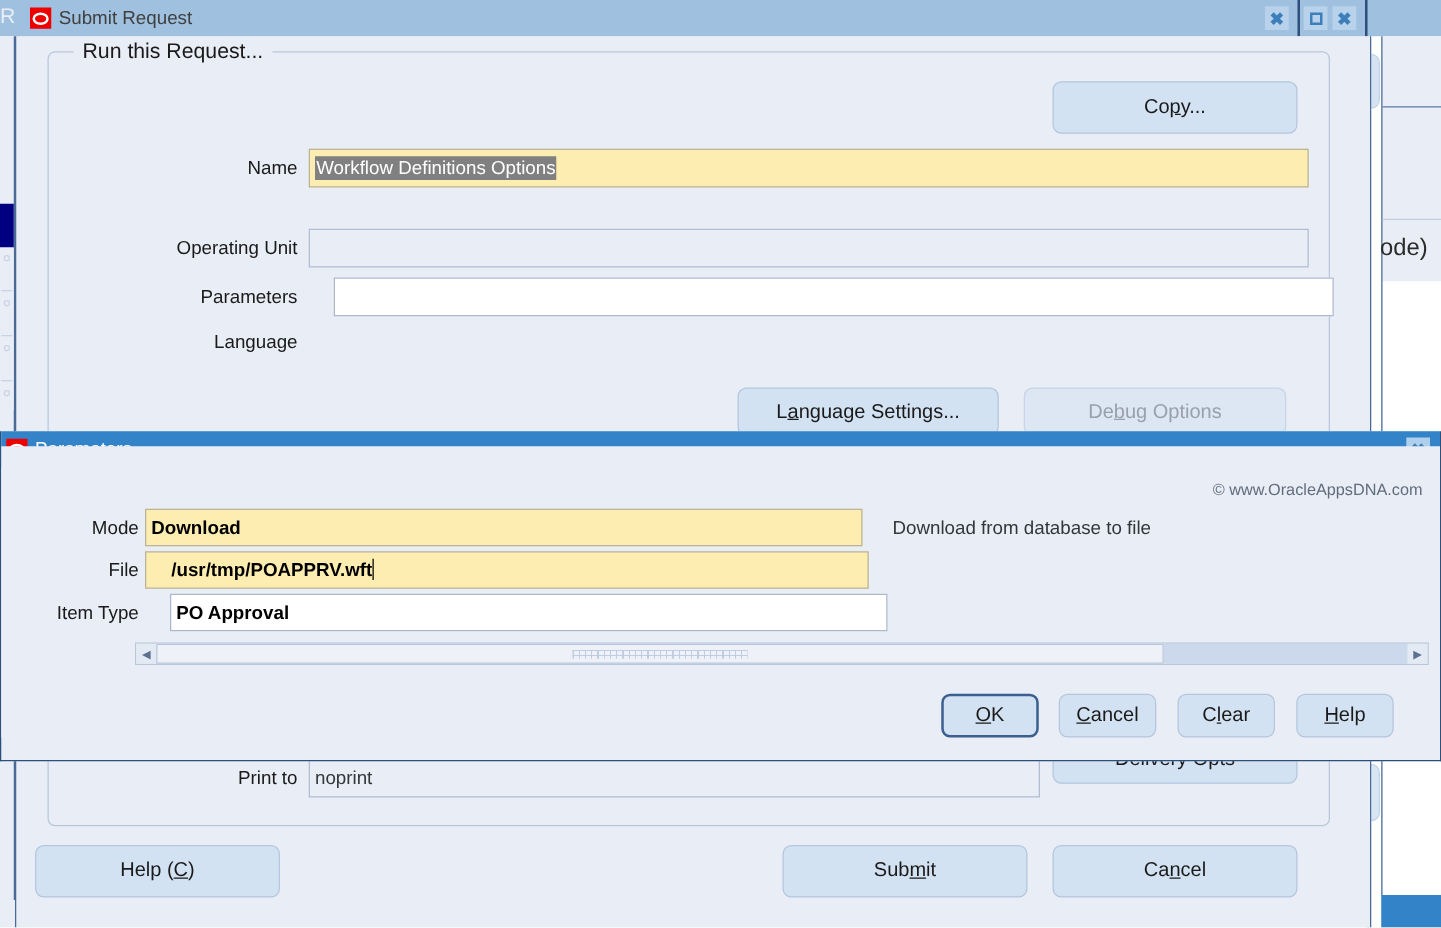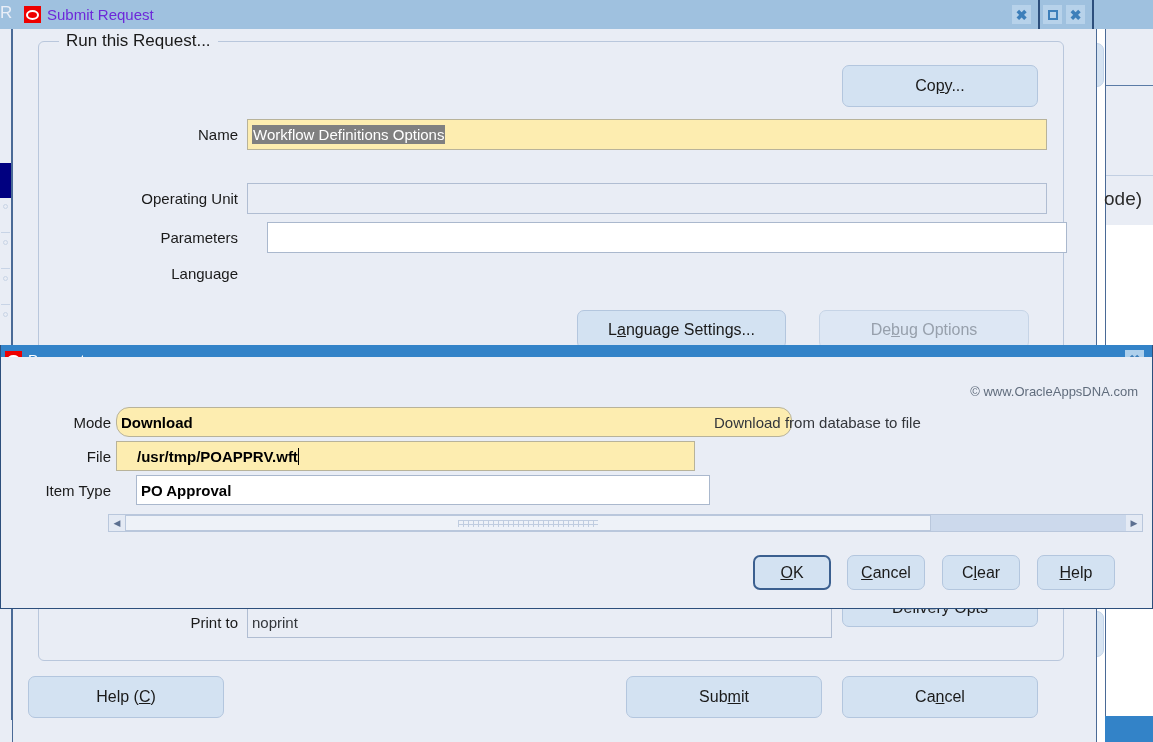--- a/index.html
+++ b/index.html
@@ -95,21 +95,21 @@
   
   .titlebar {
     position: absolute; left: 0; height: 29px; width: 100%;
     display: flex; align-items: center;
   }
   .titlebar.inactive { background: #9fc1df; }
   .titlebar.active    { background: #3383c8; }
   .title-text {
     font-size: 15px; margin-left: 6px; white-space: nowrap;
   }
-  .titlebar.inactive .title-text { color: #6d28d9; }
+  .titlebar.inactive .title-text { color: #404040; }
   .titlebar.active   .title-text { color: #ffffff; }
   .oracle-logo {
     width: 17px; height: 17px; margin-left: 12px;
     background: #ee0000;
     display: flex; align-items: center; justify-content: center;
     flex: 0 0 auto;
   }
   .oracle-logo::after {
     content: ""; width: 9px; height: 6px;
     border: 2px solid #ffffff; border-radius: 50%;
@@ -307,21 +307,21 @@
         <span></span>
       </div>
 
       <div class="field-label" style="left:45px; top:200px; width:180px;">Parameters</div>
       <div class="field-box white" style="left:234px; top:193px; width:800px; height:31px;">
         <span></span>
       </div>
 
       <div class="field-label" style="left:45px; top:236px; width:180px;">Language</div>
 
-      <div class="btn" style="left:564px; top:281px; width:209px; height:39px;">
+      <div class="btn" style="left:577px; top:281px; width:209px; height:39px;">
         <span>L<u>a</u>nguage Settings...</span>
       </div>
       <div class="btn disabled" style="left:806px; top:281px; width:210px; height:39px;">
         <span>De<u>b</u>ug Options</span>
       </div>
 
       <div class="field-label" style="left:45px; top:585px; width:180px;">Print to</div>
       <div class="field-box" style="left:234px; top:578px; width:585px; height:31px;">
         <span>noprint</span>
       </div>
@@ -352,21 +352,21 @@
       <div class="tb-btn" style="margin-right:8px;">
         <span class="tb-glyph-x">✖</span>
       </div>
     </div>
 
     <div id="params-body">
 
       <div class="watermark">© www.OracleAppsDNA.com</div>
 
       <div class="field-label" style="left:0px; top:57px; width:110px;">Mode</div>
-      <div class="field-box required bold" style="left:115px; top:50px; width:676px; height:30px;border-radius:13px;">
+      <div class="field-box required bold" style="left:115px; top:50px; width:574px; height:30px;">
         <span>Download</span>
       </div>
       <div class="field-label" style="left:713px; top:57px; width:300px; text-align:left; color:#33363b;">Download from database to file</div>
 
       <div class="field-label" style="left:0px; top:91px; width:110px;">File</div>
       <div class="field-box required bold" style="left:115px; top:84px; width:579px; height:30px;padding-left:20px;">
         <span>/usr/tmp/POAPPRV.wft</span><span class="caret"></span>
       </div>
 
       <div class="field-label" style="left:0px; top:125px; width:110px;">Item Type</div>

